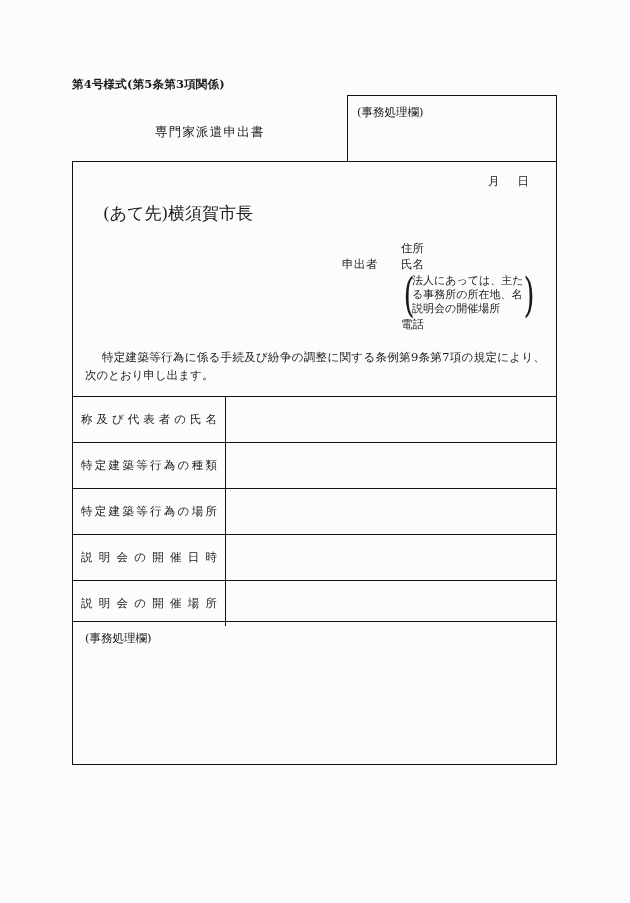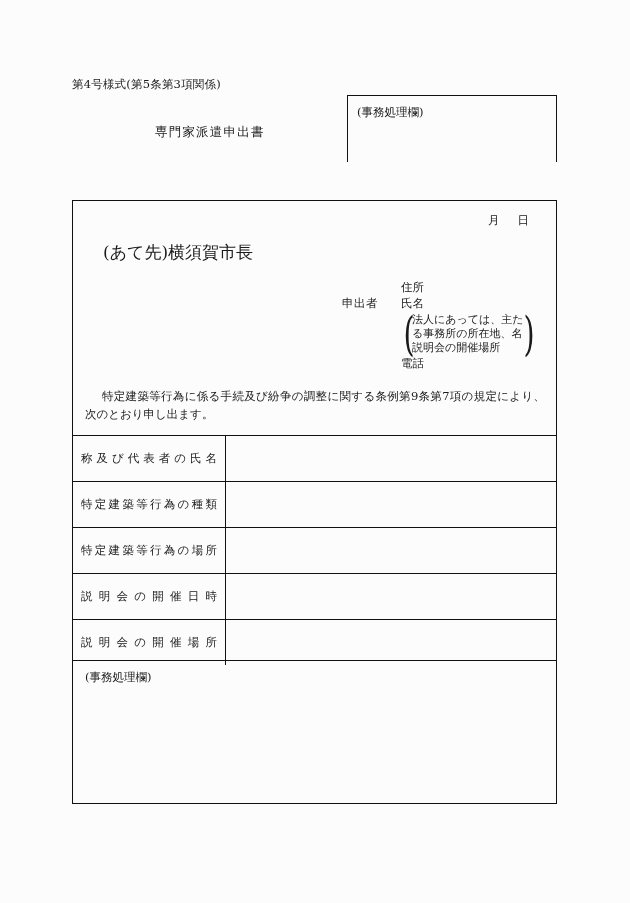--- a/index.html
+++ b/index.html
@@ -19,20 +19,21 @@
   .page { position: absolute; inset: 0; }
 
   
   .form-code {
     position: absolute;
     left: 72px;
     top: 77px;
     font-size: 11.5px;
     letter-spacing: 0.2px;
     white-space: nowrap;
+    font-weight: bold;
   }
   .doc-title {
     position: absolute;
     left: 155px;
     top: 124px;
     font-size: 12.5px;
     letter-spacing: 1.2px;
     white-space: nowrap;
   }
 
@@ -59,21 +60,20 @@
   
   .main-frame {
     position: absolute;
     left: 72px;
     top: 161px;
     width: 485px;
     height: 604px;
     border: 1.6px solid #111;
     box-sizing: border-box;
     background: transparent;
-    margin-top: 39px;
   }
 
   
   .date-line {
     position: absolute;
     right: 27px;
     top: 12px;
     font-size: 11.5px;
     white-space: nowrap;
   }

